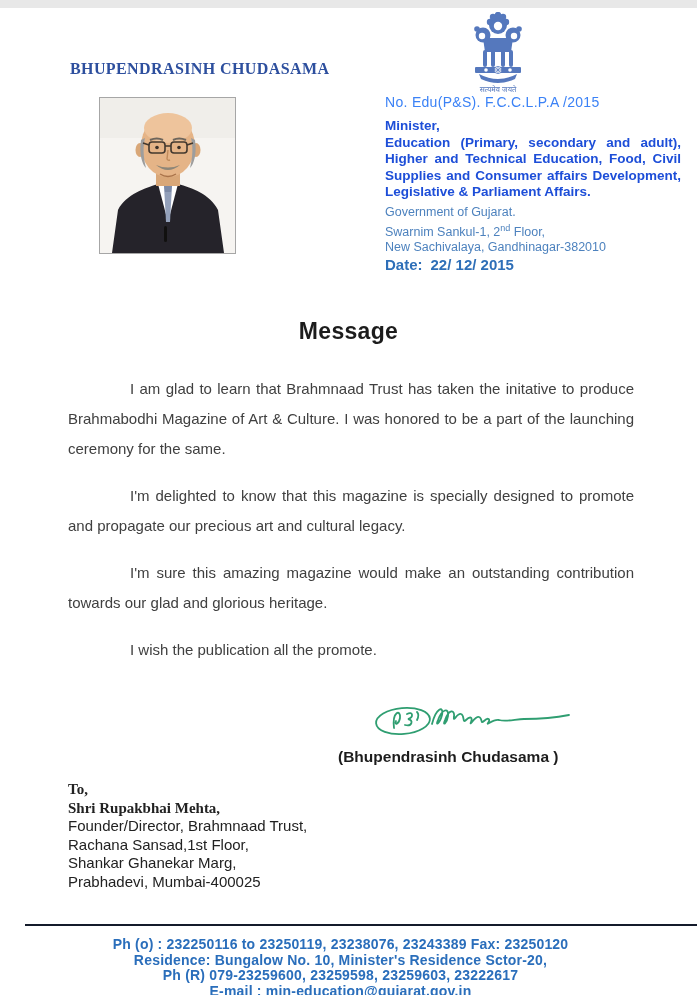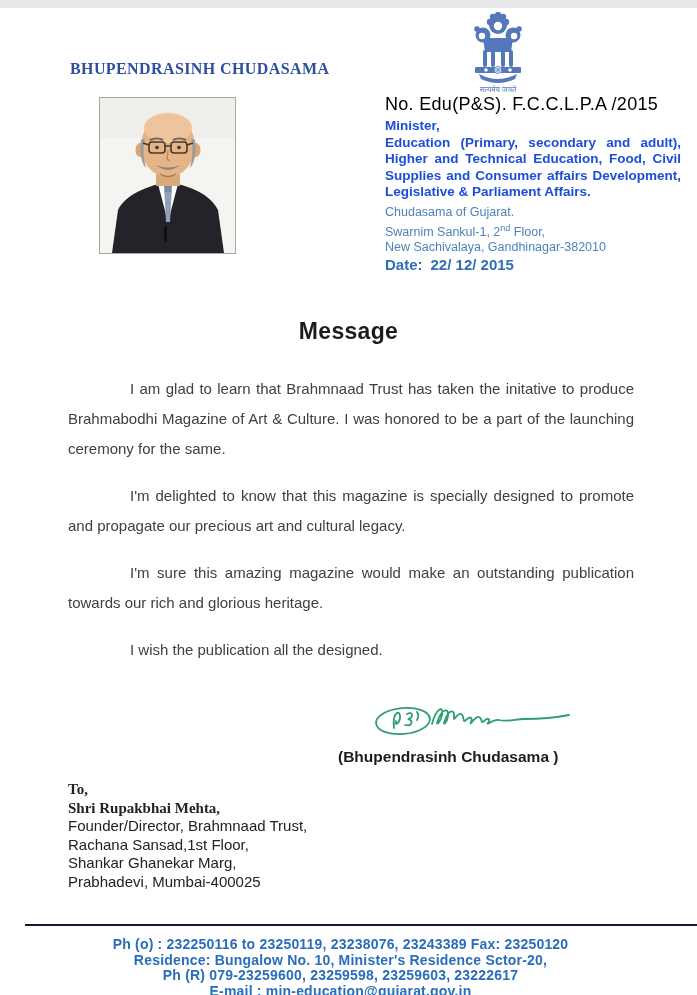--- a/index.html
+++ b/index.html
@@ -24,21 +24,21 @@
     position: absolute; left: 99px; top: 89px;
     width: 137px; height: 157px;
     border: 1px solid #a6a6a6; background: #f5f3f0;
   }
   .emblem {
     position: absolute; left: 460px; top: 4px;
     width: 76px; height: 82px; text-align: center;
   }
   .ref-no {
     position: absolute; left: 385px; top: 86px;
-    font-size: 18px; color: #000000; letter-spacing: 0.3px;
+    font-size: 14px; color: #3b82f6; letter-spacing: 0.3px;
   }
   .designation {
     position: absolute; left: 385px; top: 110px; width: 296px;
     font-size: 13.5px; font-weight: bold; color: #1d4ed8; line-height: 16.5px;
   }
   .designation .jline { text-align: justify; text-align-last: justify; }
   .office {
     position: absolute; left: 385px; top: 197px;
     font-size: 12.5px; color: #4d82be; line-height: 15.5px;
   }
@@ -177,36 +177,36 @@
 
   <div class="designation">
     <div>Minister,</div>
     <div class="jline">Education (Primary, secondary and adult),</div>
     <div class="jline">Higher and Technical Education, Food, Civil</div>
     <div class="jline">Supplies and Consumer affairs Development,</div>
     <div>Legislative &amp; Parliament Affairs.</div>
   </div>
 
   <div class="office">
-    <div>Chudasama of Gujarat.</div>
+    <div>Government of Gujarat.</div>
     <div><span>Swarnim Sankul-1, 2</span><sup>nd</sup><span> Floor,</span></div>
     <div>New Sachivalaya, Gandhinagar-382010</div>
   </div>
 
   <div class="date-line">
     <span>Date:</span><span class="date-value">22/ 12/ 2015</span>
   </div>
 
   <div class="msg-title">Message</div>
 
   <div class="body-text">
     <p>I am glad to learn that Brahmnaad Trust has taken the initative to produce Brahmabodhi Magazine of Art &amp; Culture. I was honored to be a part of the launching ceremony for the same.</p>
     <p>I'm delighted to know that this magazine is specially designed to promote and propagate our precious art and cultural legacy.</p>
-    <p>I'm sure this amazing magazine would make an outstanding publication towards our rich and glorious heritage.</p>
-    <p>I wish the publication all the designed.</p>
+    <p>I'm sure this amazing magazine would make an outstanding contribution towards our glad and glorious heritage.</p>
+    <p>I wish the publication all the promote.</p>
   </div>
 
   <div class="signature">
     <svg width="205" height="48" viewBox="0 0 205 48" fill="none">
       <g stroke="#2f9e71" stroke-width="1.8" stroke-linecap="round" fill="none">
         <ellipse cx="31" cy="25" rx="27" ry="13" transform="rotate(-5 31 25)"></ellipse>
         <path d="M22,32 C20,15 29,13 28,22 C27,28 22,30 24,25"></path>
         <path d="M35,18 C41,15 42,21 36,23 C42,24 40,31 33,29"></path>
         <path d="M45,16 C47,18 46,22 45,24"></path>
         <path d="M60,28 C64,12 72,9 70,19 C68,27 63,31 66,24 C70,13 77,11 76,20 C75,27 70,31 73,24 C77,13 83,13 82,21 C81,27 85,17 89,18 C93,19 90,28 94,24 C98,20 101,21 99,26 C97,31 103,20 107,21 C111,22 108,29 112,25 C116,21 119,23 116,27 C114,30 121,23 127,24 C135,26 144,23 152,23 C167,23 182,22 197,19"></path>

